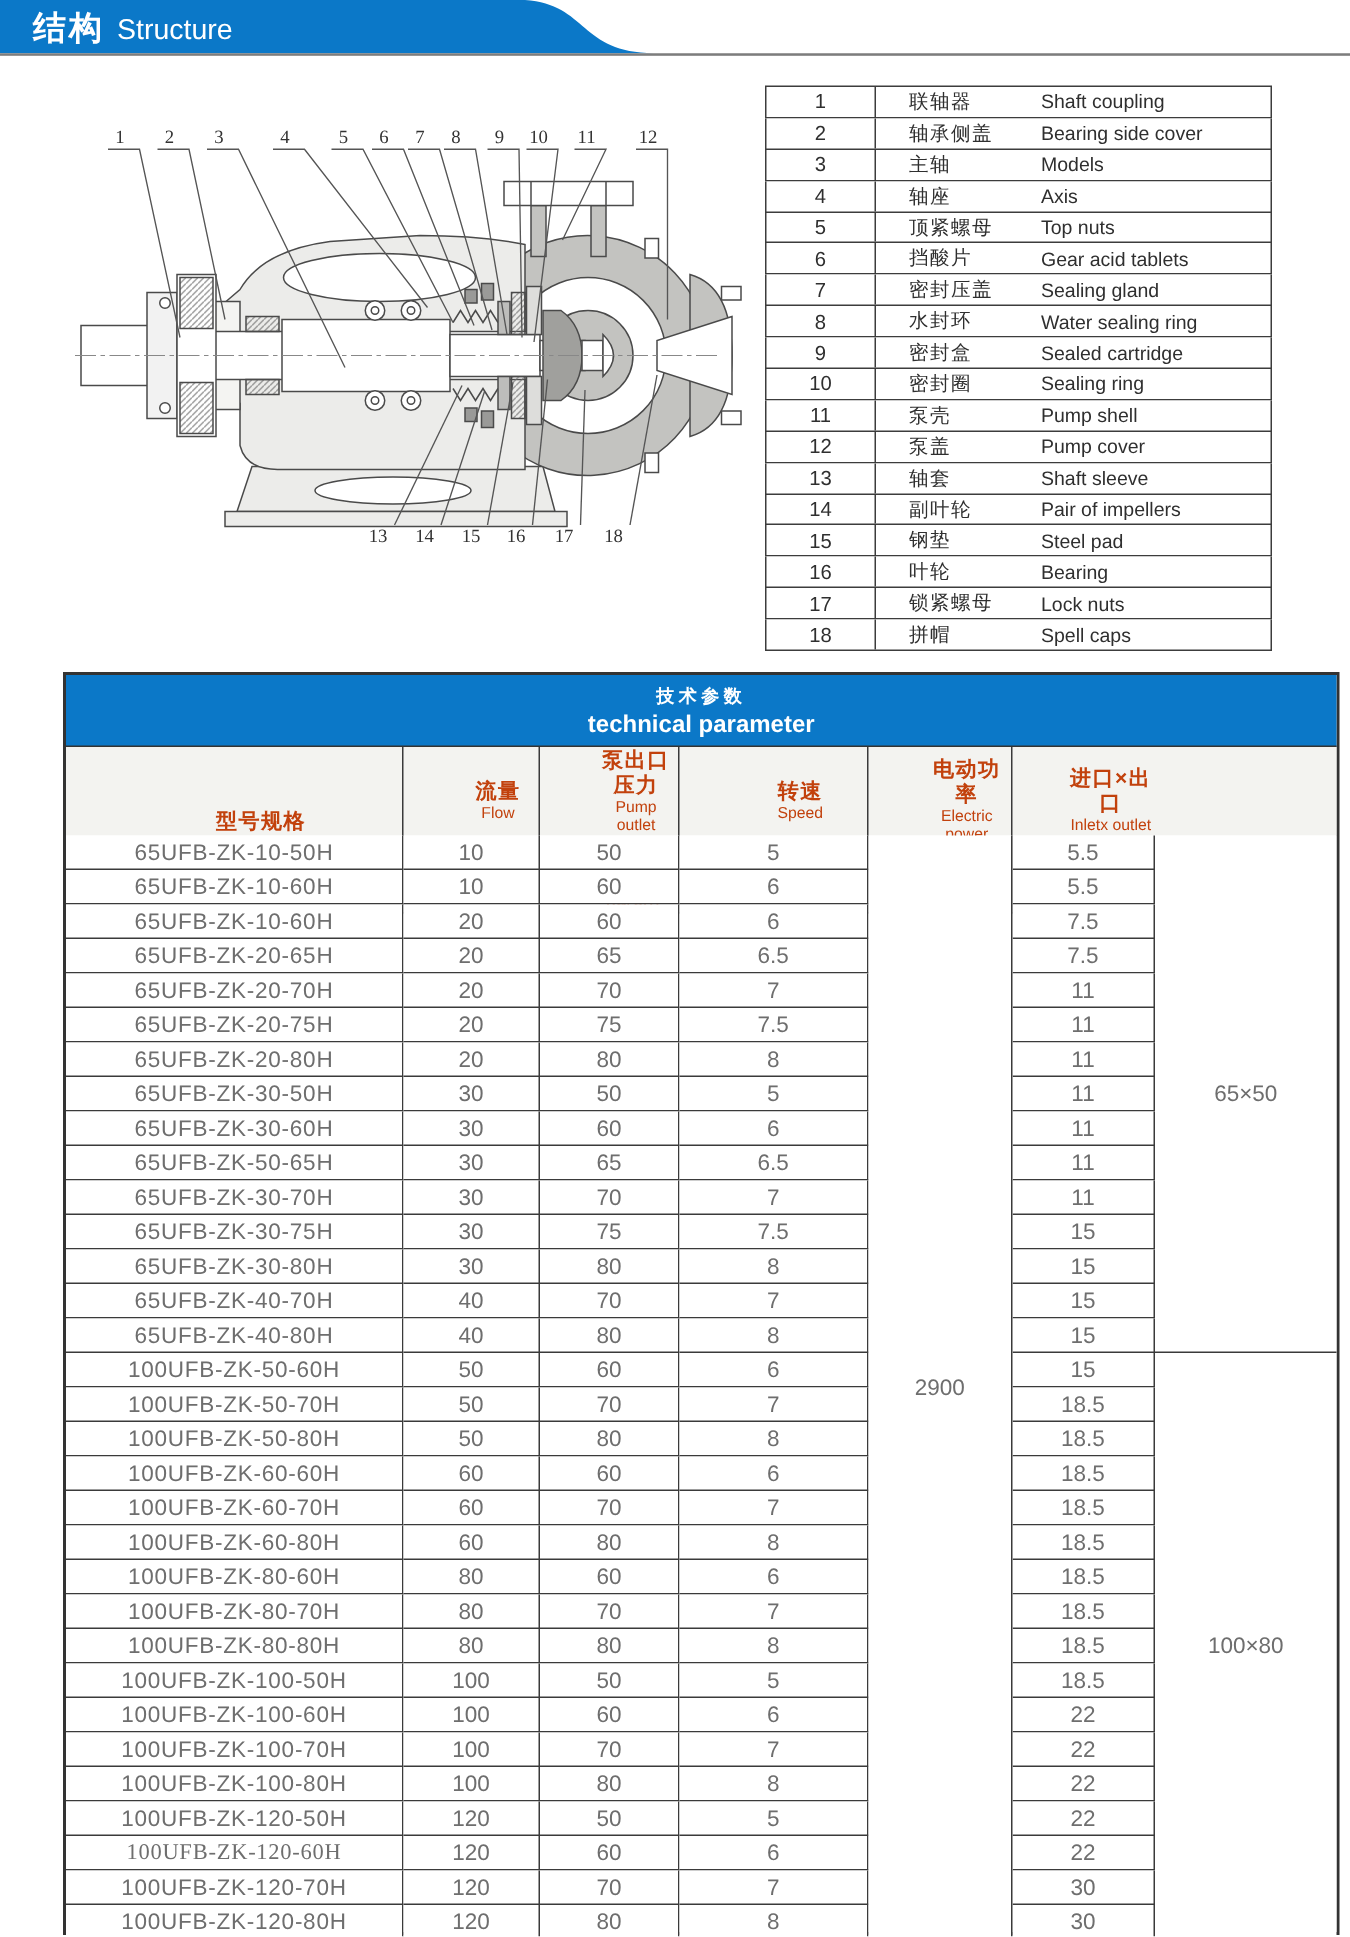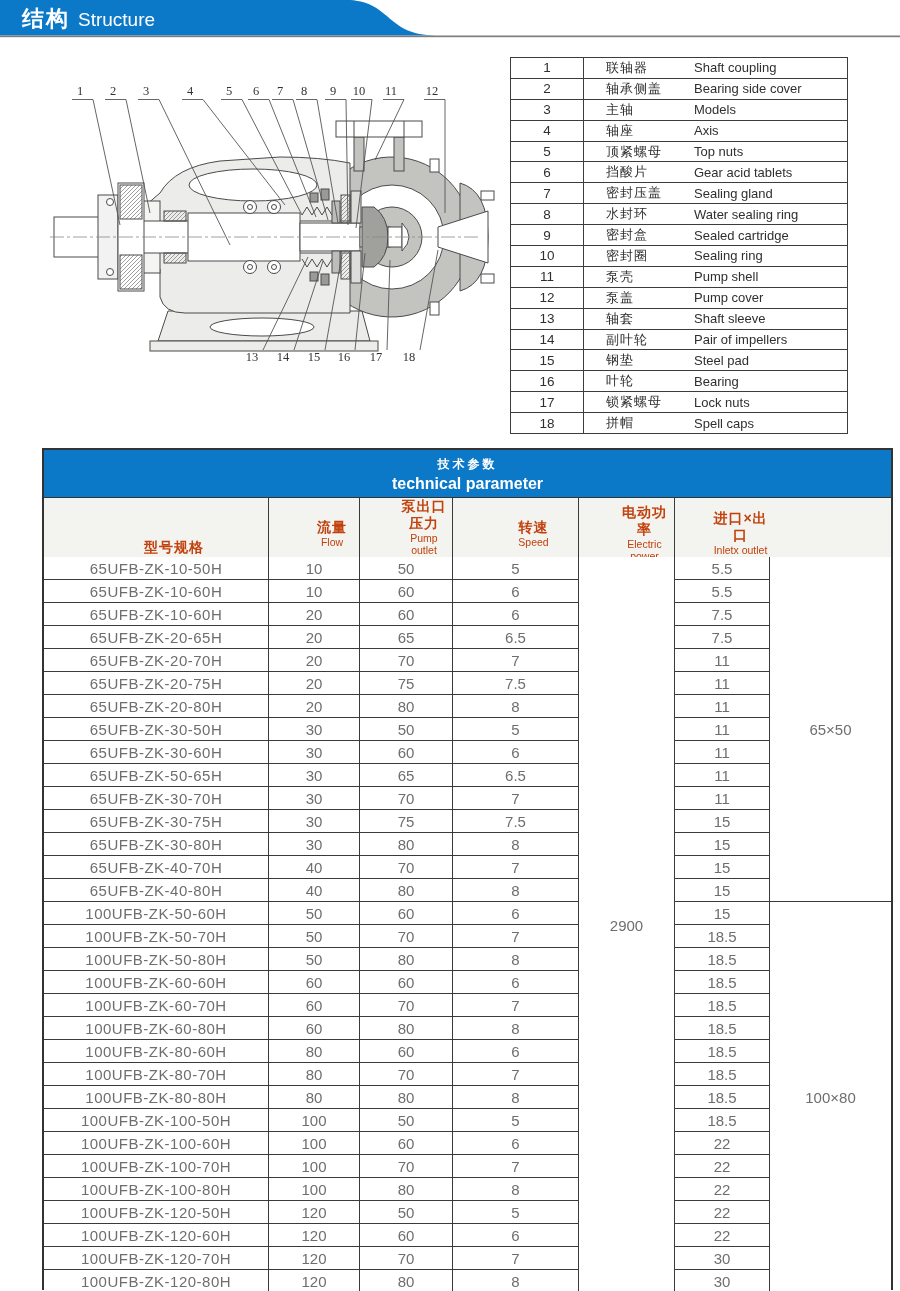--- a/index.html
+++ b/index.html
@@ -490,21 +490,21 @@
         <div class="td td-model" style="grid-area: 28 / 1;">100UFB-ZK-100-80H</div>
         <div class="td " style="grid-area: 28 / 2;">100</div>
         <div class="td " style="grid-area: 28 / 3;">80</div>
         <div class="td " style="grid-area: 28 / 4;">8</div>
         <div class="td " style="grid-area: 28 / 6;">22</div>
         <div class="td td-model" style="grid-area: 29 / 1;">100UFB-ZK-120-50H</div>
         <div class="td " style="grid-area: 29 / 2;">120</div>
         <div class="td " style="grid-area: 29 / 3;">50</div>
         <div class="td " style="grid-area: 29 / 4;">5</div>
         <div class="td " style="grid-area: 29 / 6;">22</div>
-        <div class="td td-model" style="grid-area: 30 / 1;">100UFB-ZK-120-60H</div>
+        <div class="td td-model" style="grid-area: 30 / 1; font-family: Liberation Serif, serif;">100UFB-ZK-120-60H</div>
         <div class="td " style="grid-area: 30 / 2;">120</div>
         <div class="td " style="grid-area: 30 / 3;">60</div>
         <div class="td " style="grid-area: 30 / 4;">6</div>
         <div class="td " style="grid-area: 30 / 6;">22</div>
         <div class="td td-model" style="grid-area: 31 / 1;">100UFB-ZK-120-70H</div>
         <div class="td " style="grid-area: 31 / 2;">120</div>
         <div class="td " style="grid-area: 31 / 3;">70</div>
         <div class="td " style="grid-area: 31 / 4;">7</div>
         <div class="td " style="grid-area: 31 / 6;">30</div>
         <div class="td td-model" style="grid-area: 32 / 1;">100UFB-ZK-120-80H</div>

